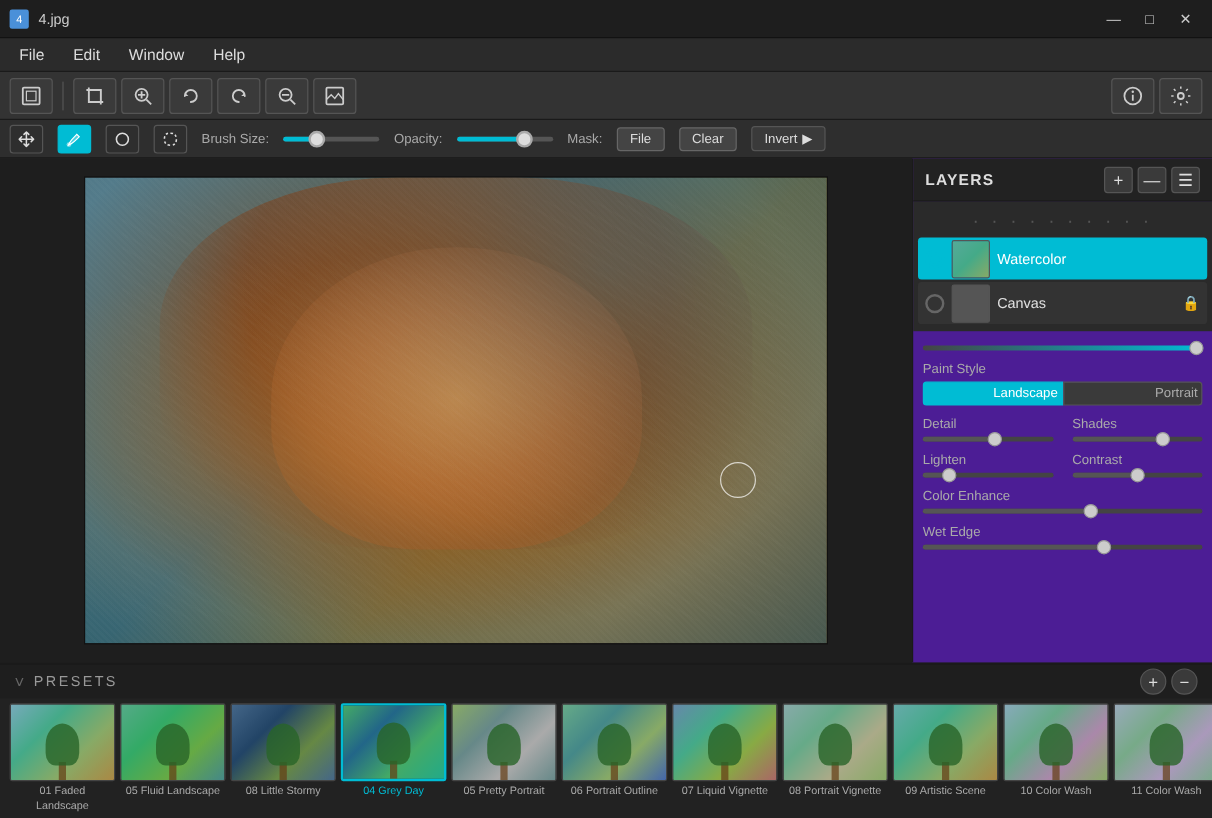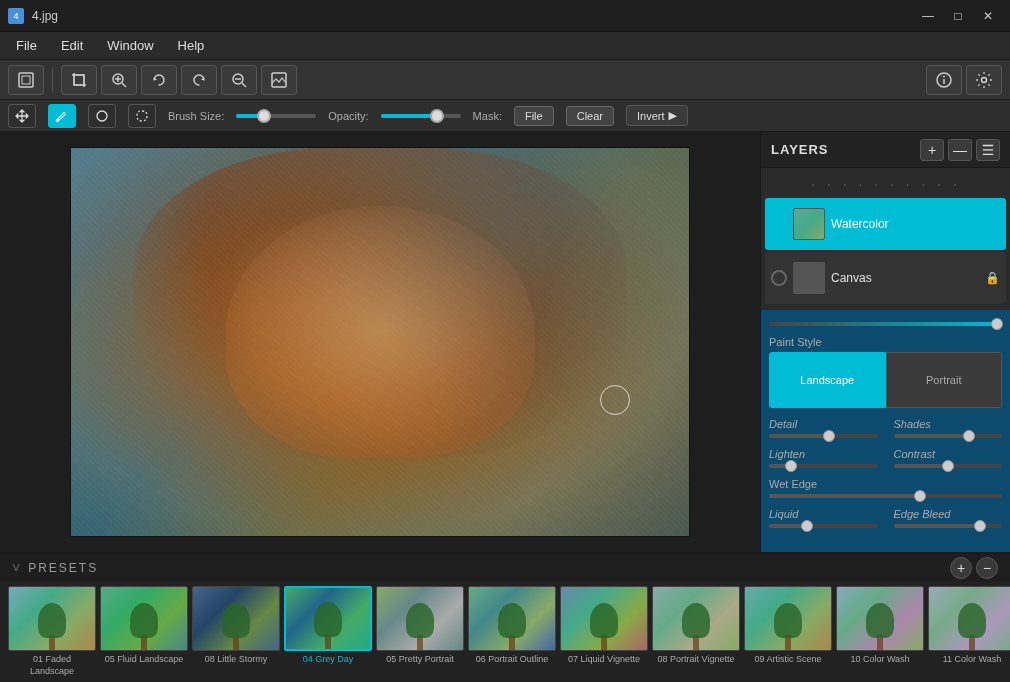--- a/index.html
+++ b/index.html
@@ -39,30 +39,30 @@
     
     #canvas-area { flex: 1; background: #1e1e1e; position: relative; overflow: hidden; display: flex; align-items: center; justify-content: center; }
     #canvas-image { width: 620px; height: 390px; background: linear-gradient(135deg, #5a8a9f 0%, #3d7a8a 20%, #2e6a7a 40%, #8b6914 60%, #a07830 80%, #7a5520 100%); position: relative; overflow: hidden; border: 1px solid #111; }
     .portrait-overlay { position: absolute; inset: 0; background: radial-gradient(ellipse at 45% 40%, rgba(180,100,40,0.8) 0%, rgba(140,70,20,0.6) 30%, rgba(80,110,120,0.5) 70%, rgba(50,90,100,0.7) 100%); }
     .portrait-face { position: absolute; top: 15%; left: 25%; width: 50%; height: 65%; background: radial-gradient(ellipse, rgba(220,150,80,0.9) 0%, rgba(200,120,60,0.7) 40%, rgba(160,90,40,0.5) 70%, transparent 100%); border-radius: 50% 50% 40% 40%; }
     .portrait-hair { position: absolute; top: 0; left: 10%; width: 80%; height: 80%; background: radial-gradient(ellipse at 50% 30%, rgba(160,80,20,0.8) 0%, rgba(120,50,10,0.7) 50%, transparent 80%); border-radius: 40%; }
     .watercolor-texture { position: absolute; inset: 0; background: repeating-linear-gradient(45deg, transparent, transparent 2px, rgba(255,255,255,0.02) 2px, rgba(255,255,255,0.02) 4px); }
     .brush-circle { position: absolute; width: 30px; height: 30px; border: 1.5px solid rgba(255,255,255,0.7); border-radius: 50%; top: 65%; left: 88%; transform: translate(-50%, -50%); }
 
     
-    #right-panel { width: 250px; background: #0c4a6e; border-left: 1px solid #1a1a1a; display: flex; flex-direction: column; }
+    #right-panel { width: 250px; background: #4c1d95; border-left: 1px solid #1a1a1a; display: flex; flex-direction: column; }
 
     
     #layers-header { height: 36px; background: #222; display: flex; align-items: center; padding: 0 10px; justify-content: space-between; border-bottom: 1px solid #1a1a1a; }
     .layers-title { font-size: 13px; font-weight: bold; color: #ddd; letter-spacing: 1px; }
     .layers-controls { display: flex; gap: 4px; }
     .layer-ctrl-btn { width: 24px; height: 22px; background: #3a3a3a; border: 1px solid #555; border-radius: 3px; cursor: pointer; display: flex; align-items: center; justify-content: center; color: #ddd; font-size: 14px; }
 
     #layers-list { background: #2a2a2a; padding: 4px; }
-    .layer-item { height: 52px; display: flex; align-items: center; gap: 6px; padding: 4px 6px; border-radius: 3px; cursor: pointer; margin-bottom: 2px; }
+    .layer-item { height: 35px; display: flex; align-items: center; gap: 6px; padding: 4px 6px; border-radius: 3px; cursor: pointer; margin-bottom: 2px; }
     .layer-item.active { background: #00bcd4; }
     .layer-item .layer-thumb { width: 32px; height: 32px; border-radius: 2px; border: 1px solid #555; background: #444; }
     .layer-item .layer-name { font-size: 12px; flex: 1; }
     .layer-item.active .layer-name { color: #fff; }
     .layer-radio { width: 16px; height: 16px; border-radius: 50%; border: 2px solid #00bcd4; background: transparent; display: flex; align-items: center; justify-content: center; }
     .layer-lock { font-size: 12px; color: #aaa; }
 
     .layers-dots { text-align: center; padding: 4px; color: #555; font-size: 16px; letter-spacing: 3px; }
 
     
@@ -74,26 +74,26 @@
     .adjust-header { display: flex; align-items: center; justify-content: space-between; margin-bottom: 8px; }
     .adjust-title { font-size: 12px; font-weight: bold; color: #aaa; letter-spacing: 1px; }
     .adjust-icon { width: 20px; height: 20px; background: #444; border-radius: 3px; display: flex; align-items: center; justify-content: center; font-size: 11px; cursor: pointer; }
 
     .adjust-row { margin-bottom: 10px; }
     .adjust-row-label { font-size: 11px; color: #aaa; margin-bottom: 4px; }
     .adjust-slider { width: 100%; height: 4px; background: #444; border-radius: 2px; position: relative; cursor: pointer; }
     .adjust-slider-fill { height: 100%; background: #555; border-radius: 2px; }
     .adjust-slider-thumb { position: absolute; top: 50%; transform: translate(-50%, -50%); width: 12px; height: 12px; background: #ccc; border-radius: 50%; border: 1px solid #999; }
 
-    .two-col { display: grid; grid-template-columns: 1fr 1fr; gap: 16px; margin-bottom: 10px; font-style: italic; }
+    .two-col { display: grid; grid-template-columns: 1fr 1fr; gap: 16px; margin-bottom: 10px; }
     .two-col .adjust-row { margin-bottom: 0; }
 
     
     .paint-style { display: flex; margin-bottom: 10px; }
-    .paint-style-btn { flex: 1; padding: 21px; text-align: center; font-size: 11px; cursor: pointer; border: 1px solid #555; }
+    .paint-style-btn { flex: 1; padding: 3px; text-align: right; font-size: 11px; cursor: pointer; border: 1px solid #555; }
     .paint-style-btn.active { background: #00bcd4; border-color: #00bcd4; color: #fff; }
     .paint-style-btn:not(.active) { background: #3a3a3a; color: #aaa; }
     .paint-style-btn:first-child { border-radius: 3px 0 0 3px; }
     .paint-style-btn:last-child { border-radius: 0 3px 3px 0; }
 
     
     #presets-bar { height: 130px; background: #222; border-top: 2px solid #1a1a1a; }
     #presets-header { height: 28px; background: #1e1e1e; display: flex; align-items: center; padding: 0 12px; justify-content: space-between; }
     .presets-title { font-size: 12px; color: #999; letter-spacing: 2px; }
     .preset-header-controls { display: flex; gap: 4px; }
@@ -346,45 +346,36 @@
         </div>
         <div class="adjust-row">
           <div class="adjust-row-label">Contrast</div>
           <div class="adjust-slider">
             <div class="adjust-slider-fill" style="width:50%"></div>
             <div class="adjust-slider-thumb" style="left:50%"></div>
           </div>
         </div>
       </div>
 
+      <div class="adjust-row">
+        <div class="adjust-row-label">Color Enhance</div>
+        <div class="adjust-slider">
+          <div class="adjust-slider-fill" style="width:60%"></div>
+          <div class="adjust-slider-thumb" style="left:60%"></div>
+        </div>
+      </div>
 
       <div class="adjust-row">
         <div class="adjust-row-label">Wet Edge</div>
         <div class="adjust-slider">
           <div class="adjust-slider-fill" style="width:65%"></div>
           <div class="adjust-slider-thumb" style="left:65%"></div>
         </div>
       </div>
 
-      <div class="two-col">
-        <div class="adjust-row">
-          <div class="adjust-row-label">Liquid</div>
-          <div class="adjust-slider">
-            <div class="adjust-slider-fill" style="width:35%"></div>
-            <div class="adjust-slider-thumb" style="left:35%"></div>
-          </div>
-        </div>
-        <div class="adjust-row">
-          <div class="adjust-row-label">Edge Bleed</div>
-          <div class="adjust-slider">
-            <div class="adjust-slider-fill" style="width:80%"></div>
-            <div class="adjust-slider-thumb" style="left:80%"></div>
-          </div>
-        </div>
-      </div>
 
     </div>
   </div>
 </div>
 
 <div id="presets-bar">
   <div id="presets-header">
     <div style="display:flex;align-items:center;gap:8px;">
       <span class="chevron-down">˅</span>
       <span class="presets-title">PRESETS</span>

